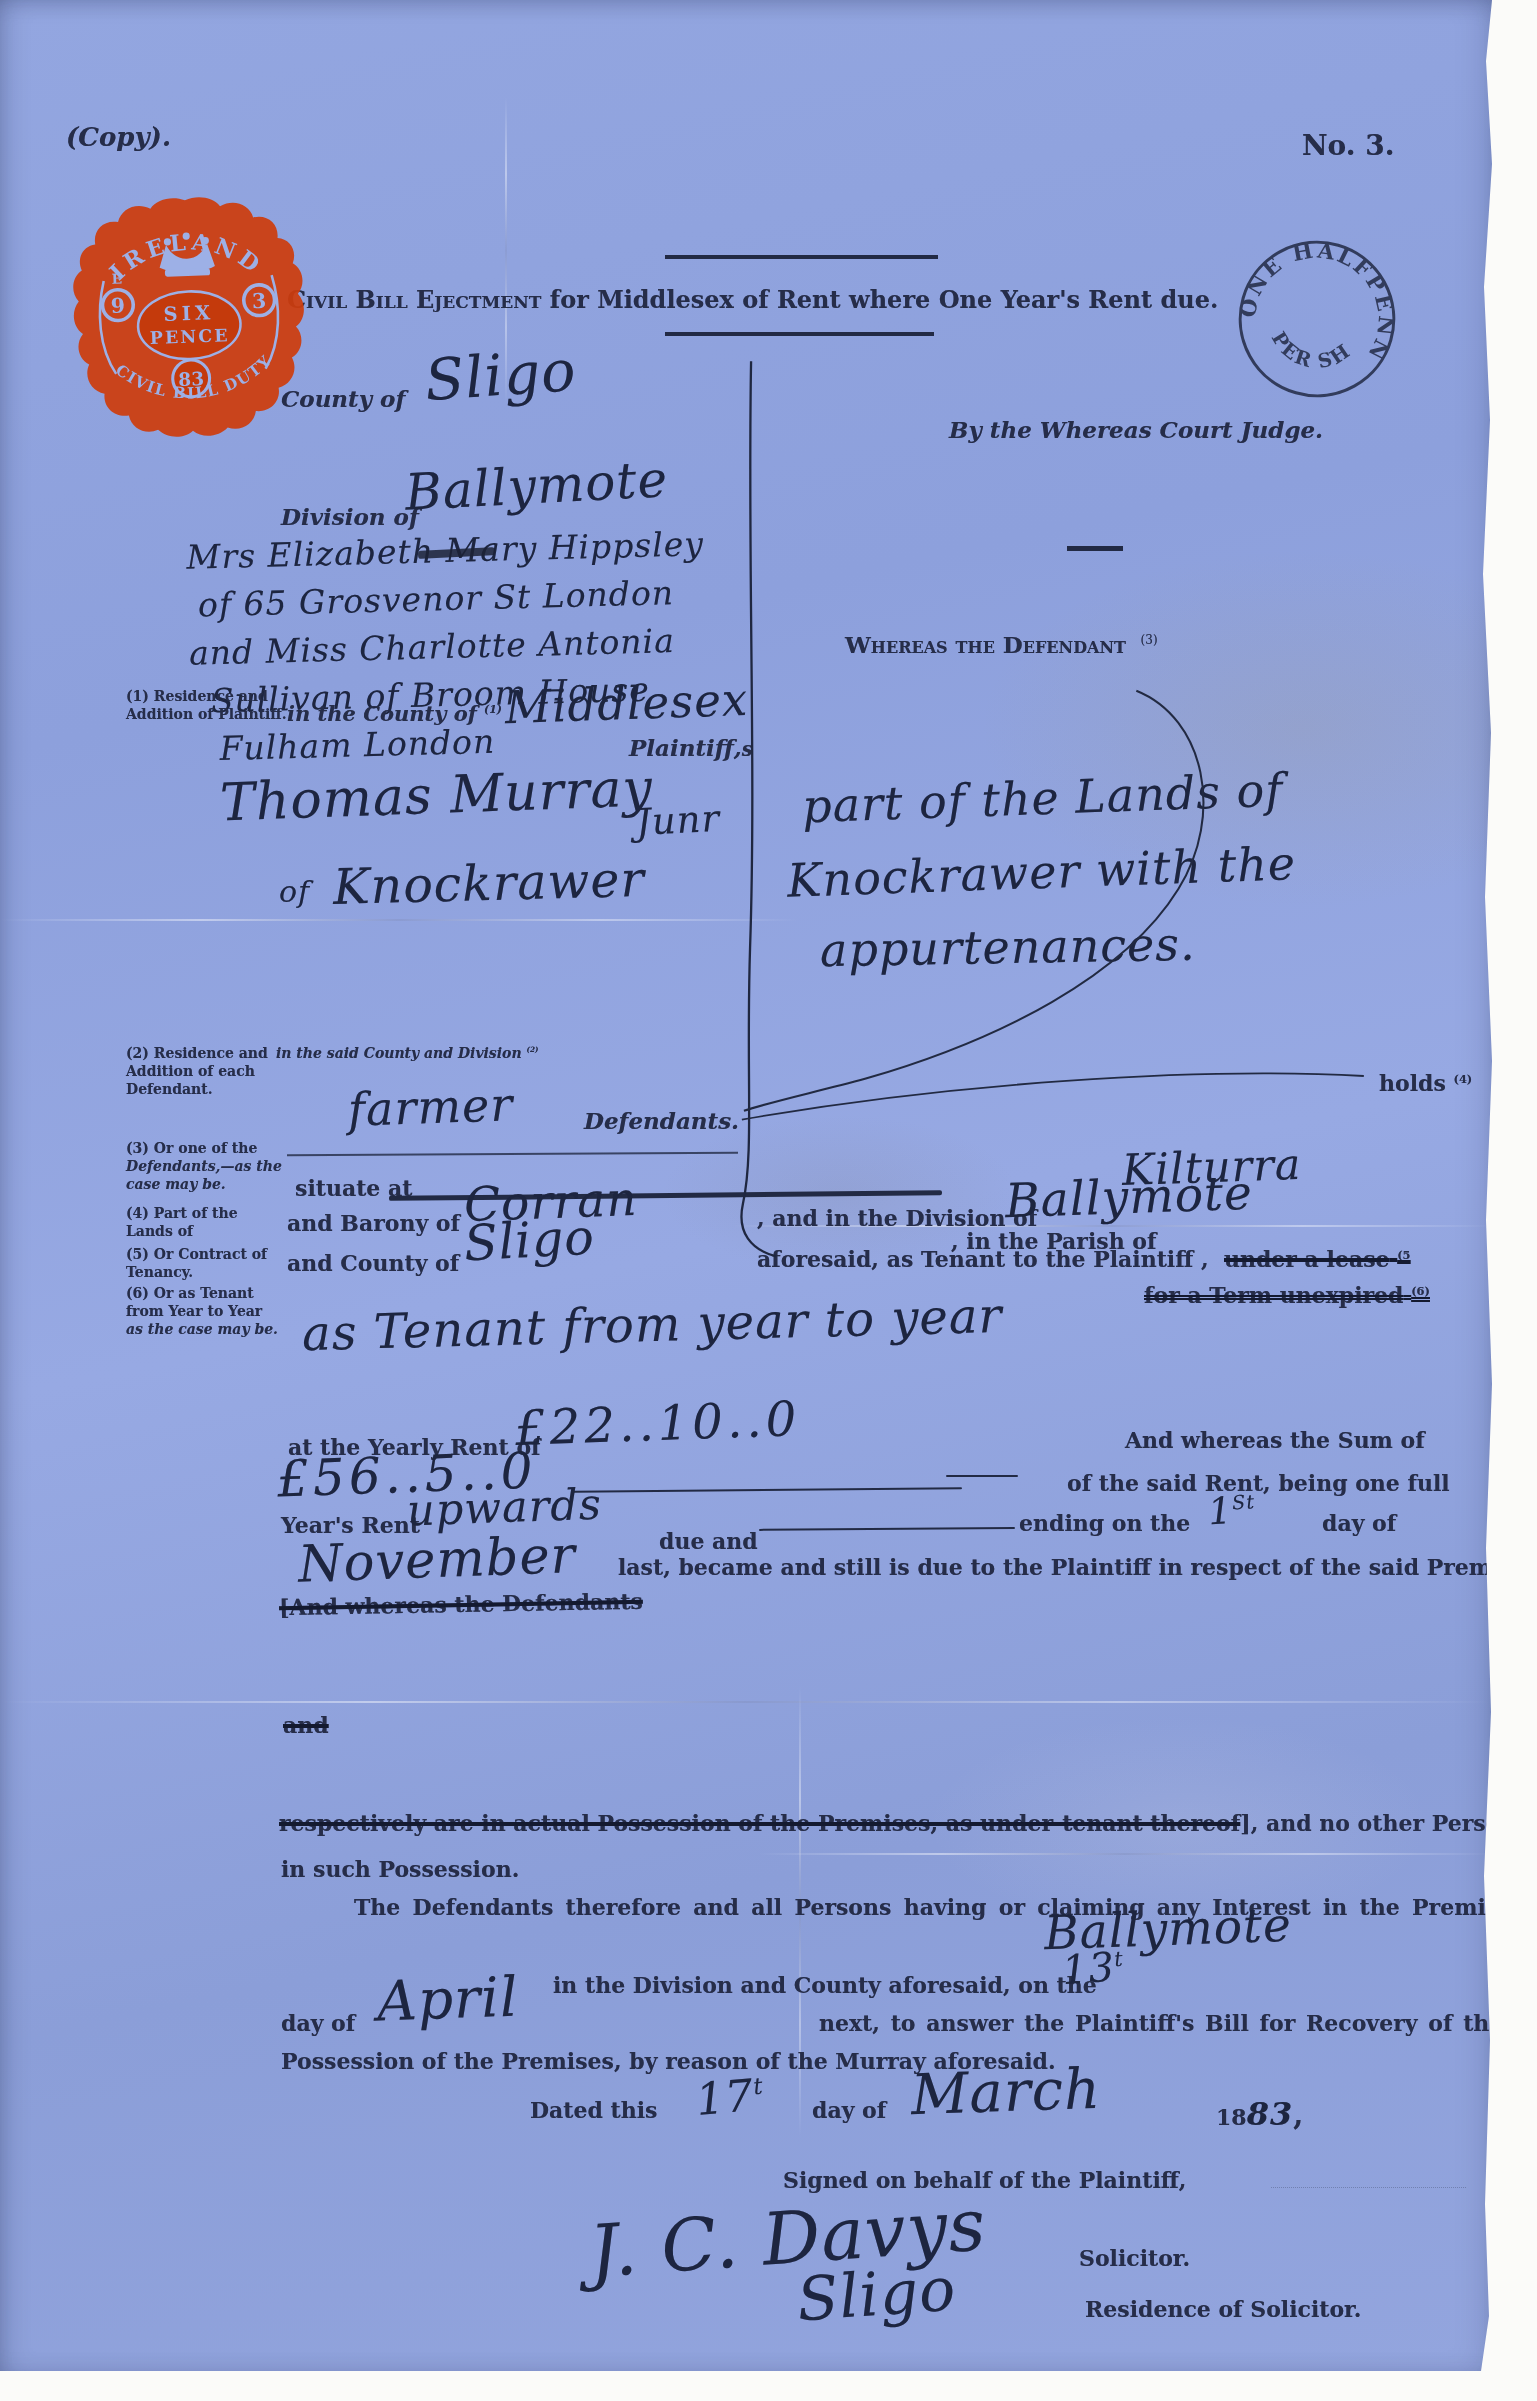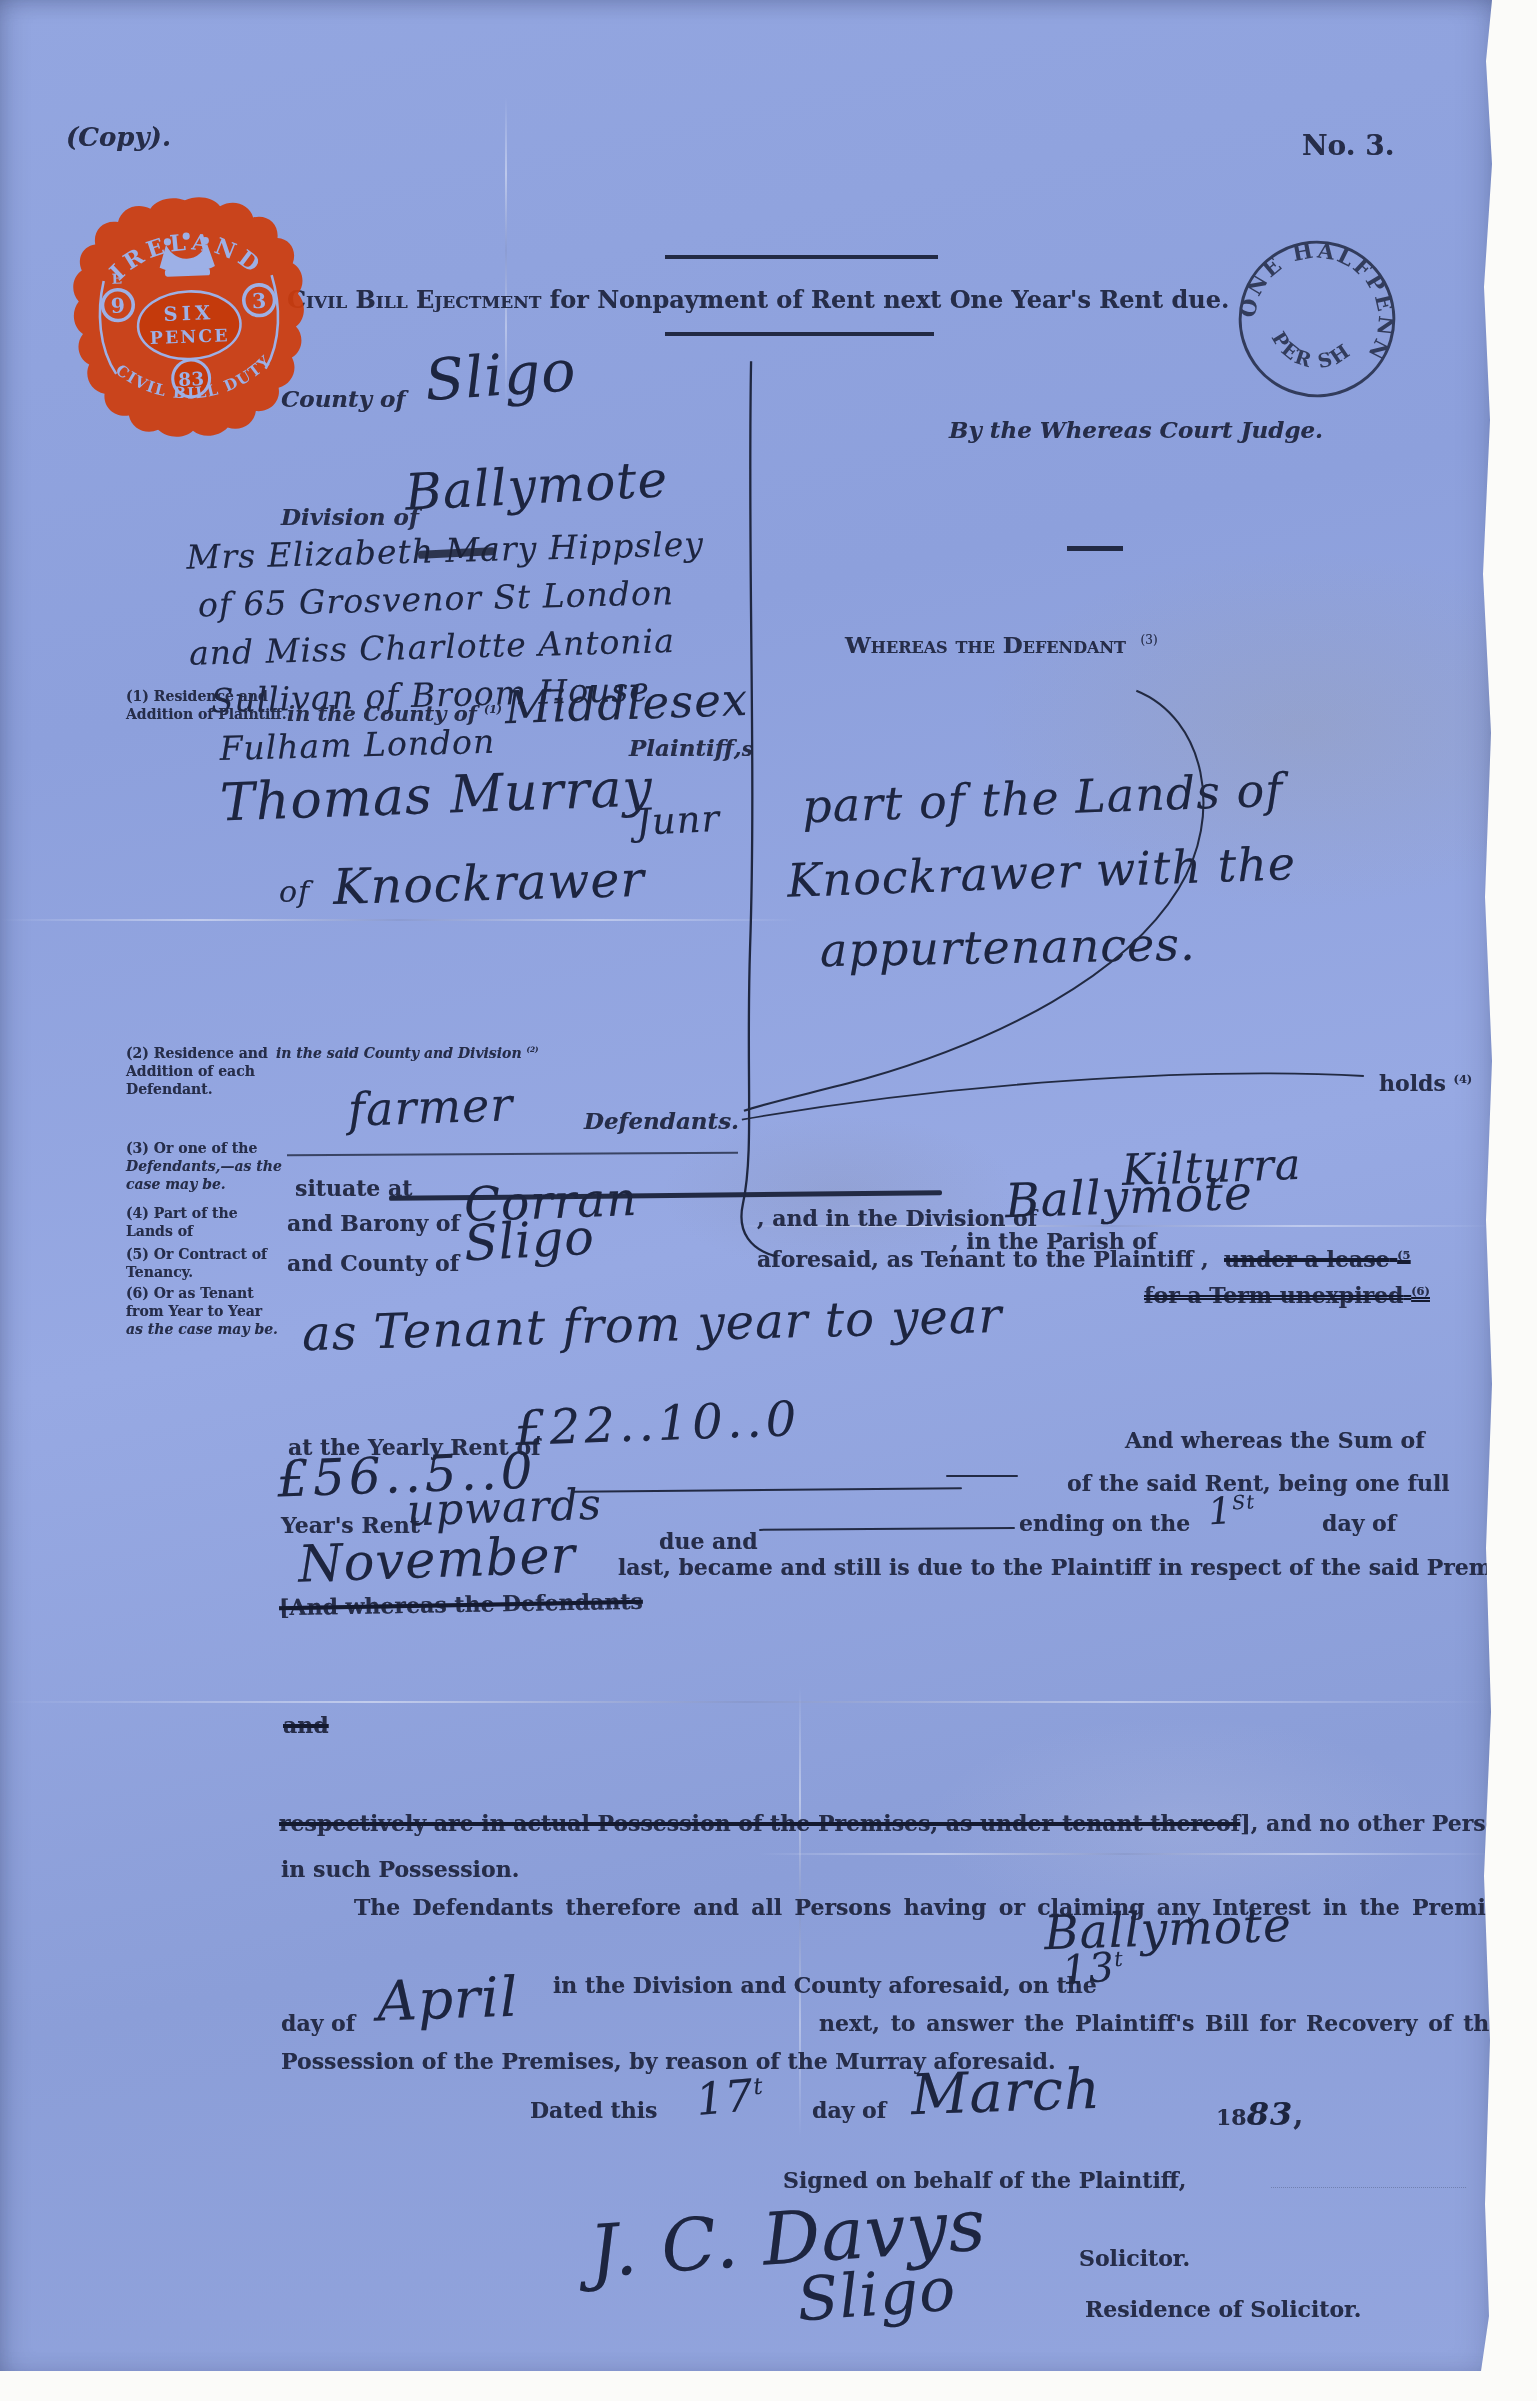--- a/index.html
+++ b/index.html
@@ -47,21 +47,21 @@
   <div class="crease h-crease" style="left:0;top:1701px;width:1492px;"></div>
   <div class="crease h-crease" style="left:758px;top:1853px;width:734px;"></div>
   <div class="crease v-crease" style="left:505px;top:97px;height:307px;"></div>
   <div class="crease v-crease" style="left:799px;top:1686px;height:451px;"></div>
 
   <div class="printed b it" style="left:66px;top:122px;font-size:26px;">(Copy).</div>
   <div class="printed b" style="left:1302px;top:129px;font-size:28px;">No. 3.</div>
 
   <div class="rule" style="left:665px;top:255px;width:273px;height:3.6px;"></div>
   <div class="printed b" style="left:287px;top:285px;font-size:24px;">
-    <span class="sc">Civil Bill Ejectment</span><span> for Nonpayment of Rent next One Year's Rent due.</span>
+    <span class="sc">Civil Bill Ejectment</span><span> for Middlesex of Rent where One Year's Rent due.</span>
   </div>
   <div class="rule" style="left:665px;top:332px;width:269px;height:3.6px;"></div>
 
   <div style="position:absolute;left:1230px;top:232px;width:174px;height:174px;transform:rotate(16deg);opacity:.88;">
     <svg width="174" height="174" viewBox="0 0 340 340">
       <circle cx="170" cy="170" r="150" fill="none" stroke="#262e4a" stroke-width="6"></circle>
       <defs>
         <path id="hpTop" d="M57,211 A120,120 0 1 1 283,211"></path>
         <path id="hpBot" d="M88,218 A95,95 0 0 0 252,218"></path>
       </defs>

